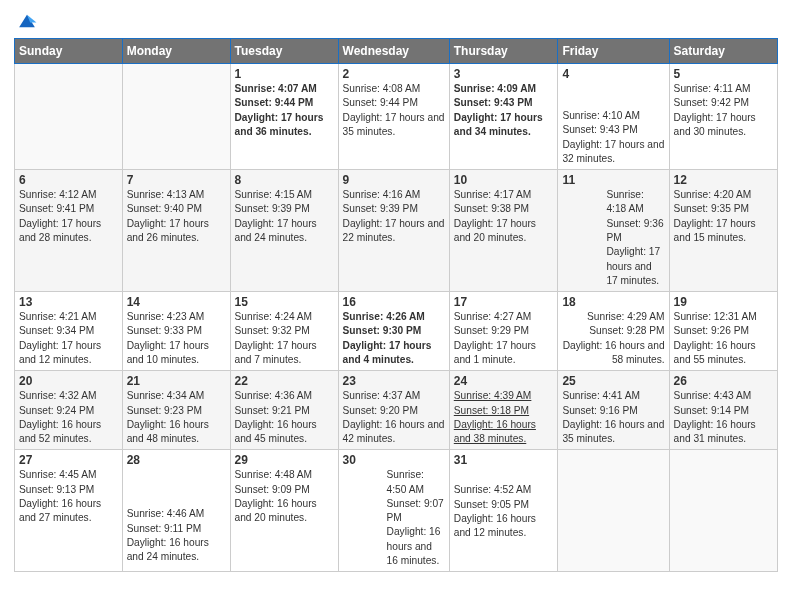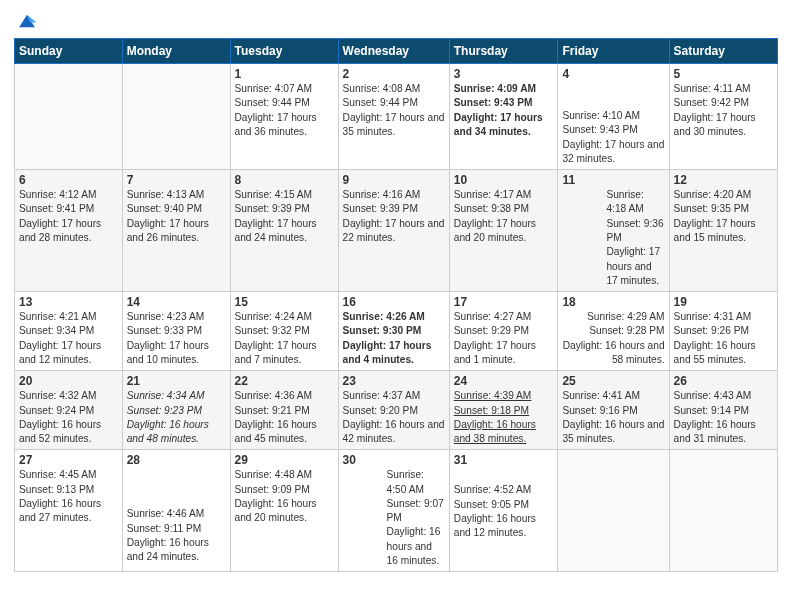--- a/index.html
+++ b/index.html
@@ -54,21 +54,21 @@
     .location {
       font-size: 14px;
       color: #555;
     }
     .calendar {
       width: 100%;
       border-collapse: collapse;
       border: 1px solid #ccc;
     }
     .calendar th {
-      background: #0c4a6e;
+      background: #737373;
       color: #fff;
       font-size: 12px;
       font-weight: bold;
       padding: 5px 4px;
       border: 1px solid #1a6fc4;
       text-align: left;
     }
     .calendar td {
       vertical-align: top;
       border: 1px solid #ccc;
@@ -134,21 +134,21 @@
           <th>Friday</th>
           <th>Saturday</th>
         </tr>
     </thead>
     <tbody id="calendar-body">
     <tr>
           <td class="empty-cell"></td>
           <td class="empty-cell"></td>
           <td>
             <span class="day-num">1</span>
-            <div class="day-info" style="white-space: pre-line;">Sunrise: 4:07 AM
+            <div class="day-info" style="white-space: pre-line; font-weight: bold;">Sunrise: 4:07 AM
 Sunset: 9:44 PM
 Daylight: 17 hours and 36 minutes.</div>
           </td>
           <td>
             <span class="day-num">2</span>
             <div class="day-info" style="white-space: pre-line;">Sunrise: 4:08 AM
 Sunset: 9:44 PM
 Daylight: 17 hours and 35 minutes.</div>
           </td>
           <td>
@@ -246,35 +246,35 @@
 Daylight: 17 hours and 1 minute.</div>
           </td>
           <td>
             <span class="day-num">18</span>
             <div class="day-info" style="white-space: pre-line; text-align: right;">Sunrise: 4:29 AM
 Sunset: 9:28 PM
 Daylight: 16 hours and 58 minutes.</div>
           </td>
           <td>
             <span class="day-num">19</span>
-            <div class="day-info" style="white-space: pre-line;">Sunrise: 4:31 AM
+            <div class="day-info" style="white-space: pre-line;">Sunrise: 12:31 AM
 Sunset: 9:26 PM
 Daylight: 16 hours and 55 minutes.</div>
           </td>
         </tr>
         <tr>
           <td>
             <span class="day-num">20</span>
             <div class="day-info" style="white-space: pre-line;">Sunrise: 4:32 AM
 Sunset: 9:24 PM
 Daylight: 16 hours and 52 minutes.</div>
           </td>
           <td>
             <span class="day-num">21</span>
-            <div class="day-info" style="white-space: pre-line; font-style: italic;">Sunrise: 4:34 AM
+            <div class="day-info" style="white-space: pre-line;">Sunrise: 4:34 AM
 Sunset: 9:23 PM
 Daylight: 16 hours and 48 minutes.</div>
           </td>
           <td>
             <span class="day-num">22</span>
             <div class="day-info" style="white-space: pre-line;">Sunrise: 4:36 AM
 Sunset: 9:21 PM
 Daylight: 16 hours and 45 minutes.</div>
           </td>
           <td>

